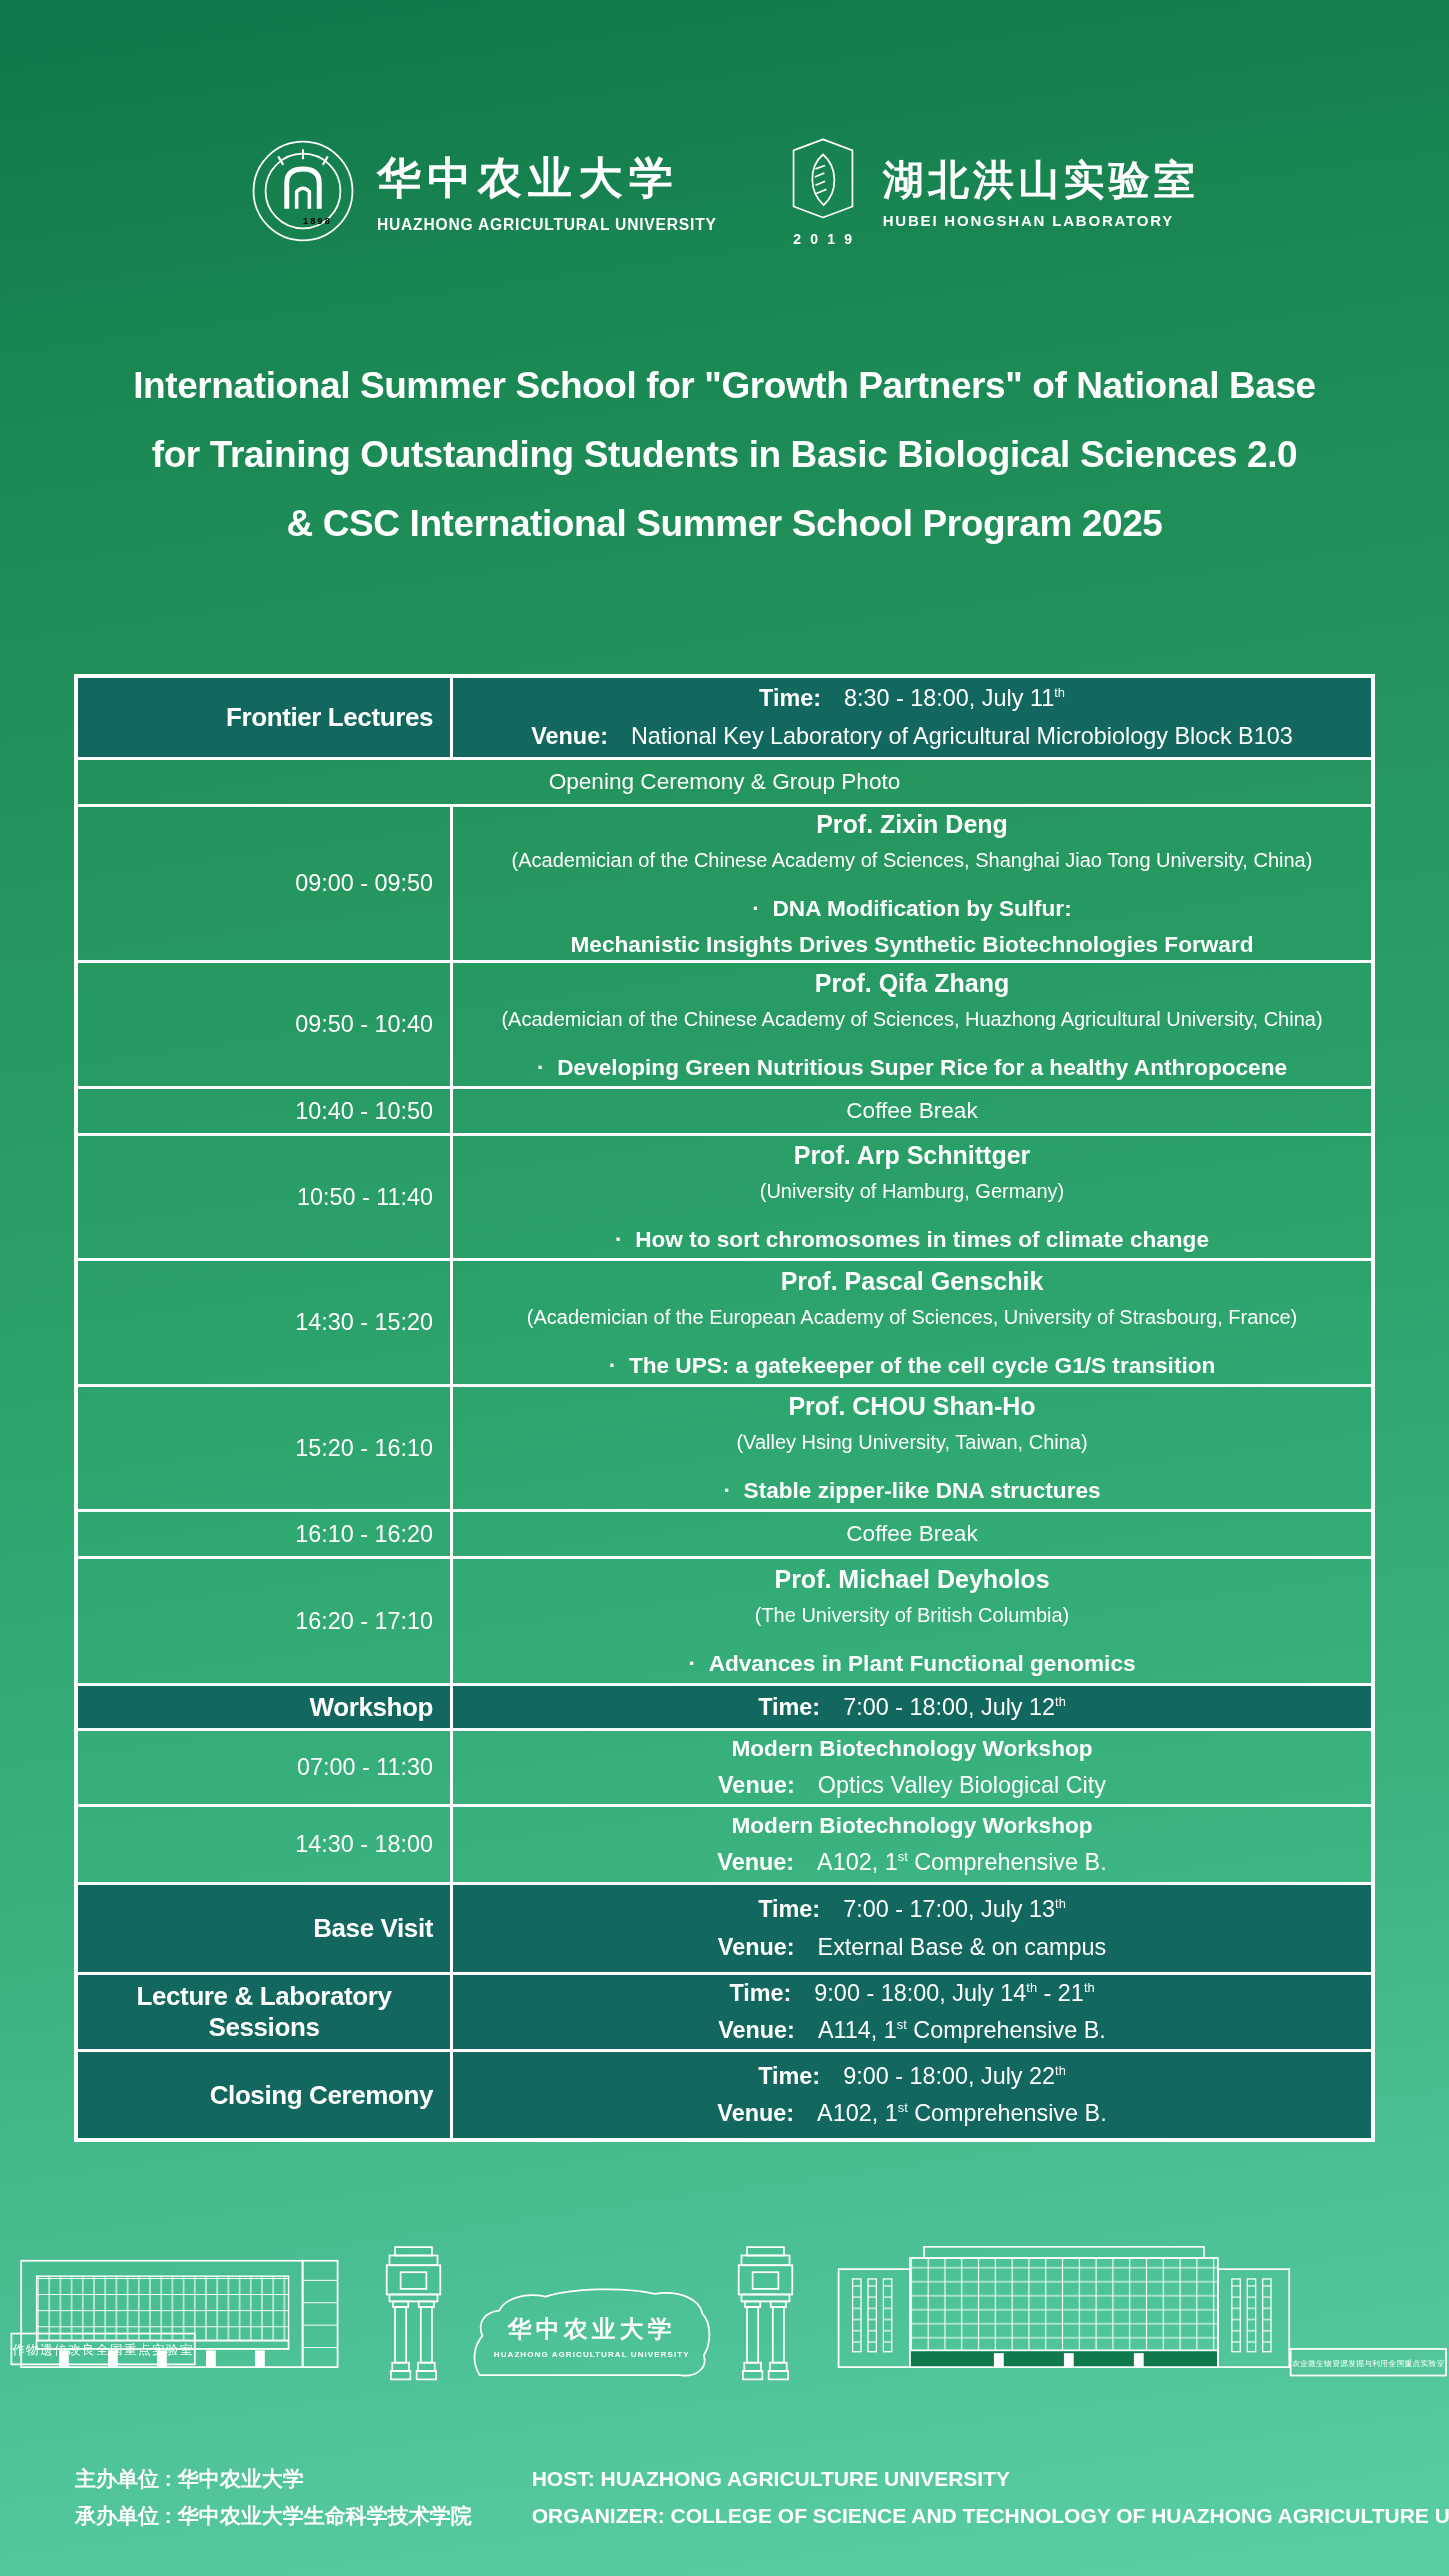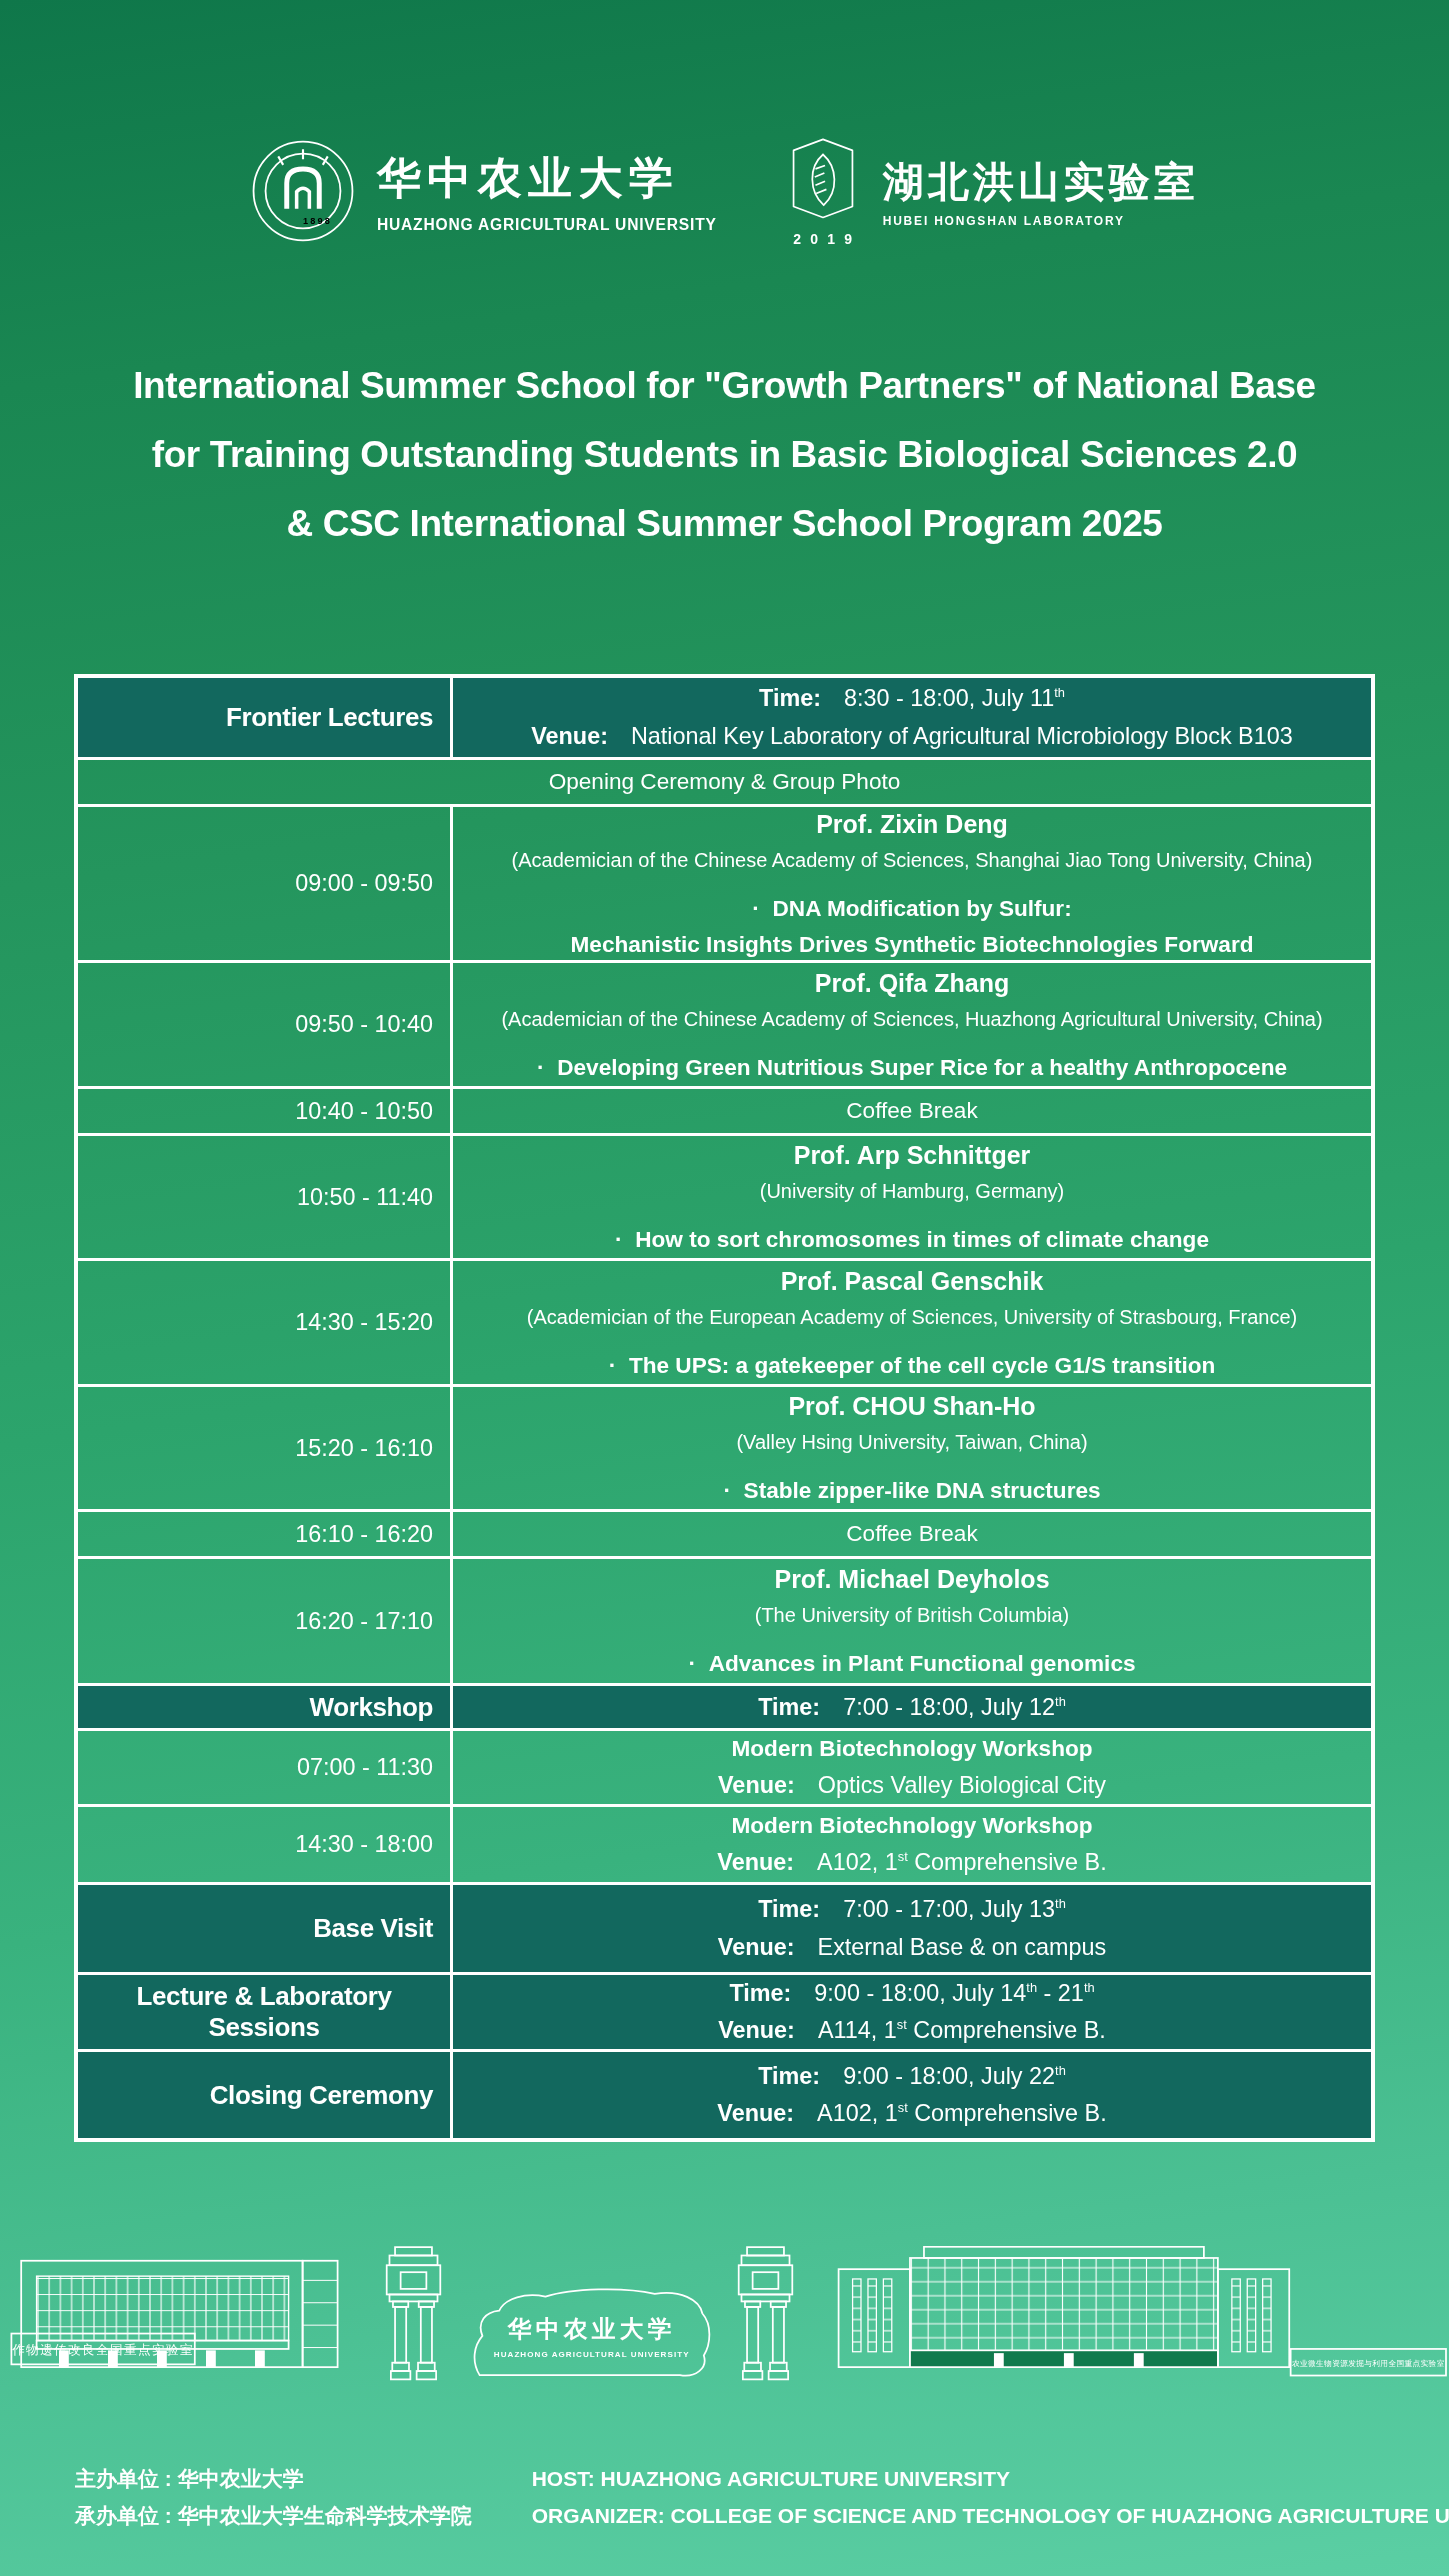--- a/index.html
+++ b/index.html
@@ -6,21 +6,21 @@
   html,body{width:1449px;height:2576px}
   body{font-family:"Liberation Sans",sans-serif;color:#fff;}
   .poster{position:relative;width:1449px;height:2576px;overflow:hidden;
     background:linear-gradient(172deg,#0f774a 0%,#1a8752 14%,#24955d 32%,#2ca46c 52%,#39b27e 70%,#4bc093 85%,#5bcfa4 100%);}
   
   .logos{position:absolute;top:136px;left:0;width:100%;display:flex;justify-content:center;align-items:center;gap:67px}
   .logo{display:flex;align-items:center;gap:21px}
   .l-cn{font-size:44px;font-weight:700;letter-spacing:6.4px;white-space:nowrap}
   .l-en{font-size:15.6px;font-weight:700;letter-spacing:0.8px;margin-top:8.5px;white-space:nowrap}
   .r-cn{font-size:41px;font-weight:700;letter-spacing:4.2px;white-space:nowrap}
-  .r-en{font-size:12px;font-weight:700;letter-spacing:1.8px;margin-top:4px;white-space:nowrap}
+  .r-en{font-size:15px;font-weight:700;letter-spacing:1.8px;margin-top:4px;white-space:nowrap}
   .emblem-col{display:flex;flex-direction:column;align-items:center}
   .year{font-size:14px;font-weight:700;letter-spacing:9.2px;margin-top:5.7px;padding-left:9.2px}
   
   .title{position:absolute;top:351px;left:0;width:100%;text-align:center;font-size:37px;font-weight:700;line-height:69px;letter-spacing:-0.4px}
   .title span{display:block}
   
   .schedule{position:absolute;top:674px;left:74px;width:1301px;border:4.2px solid #fff;display:flex;flex-direction:column}
   .row{display:flex;border-top:3.5px solid #fff}
   .row:first-child{border-top:none}
   .cl{flex:0 0 375px;border-right:3.5px solid #fff;display:flex;align-items:center;justify-content:flex-end;text-align:center;padding:17px}

